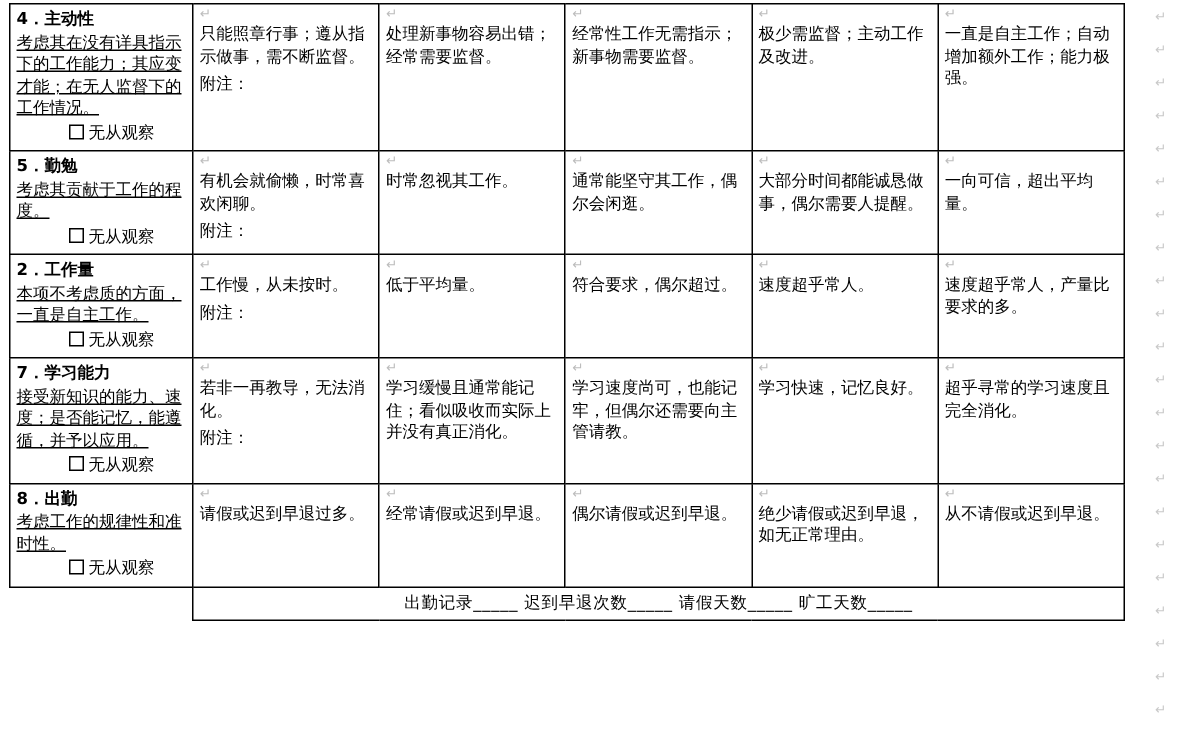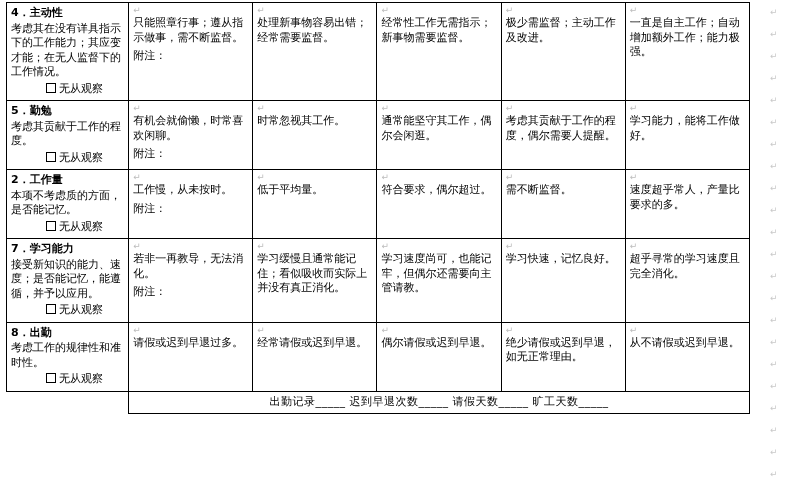--- a/index.html
+++ b/index.html
@@ -37,20 +37,21 @@
   .col-crit { width: 122px; }
   .col-opt  { width: 124px; }
 
   .crit-title {
     font-weight: bold;
     margin-bottom: 1px;
     white-space: nowrap;
   }
   .crit-desc {
     margin: 0 0 2px 0;
+    text-decoration: underline;
   }
   .na {
     margin-top: 1px;
     white-space: nowrap;
     padding-left: 35px;
   }
   .cbox {
     display: inline-block;
     width: 8px;
     height: 8px;
@@ -154,50 +155,50 @@
         <td>
           <div class="cell-top-marks">↵</div>
           <div class="opt-text">时常忽视其工作。</div>
         </td>
         <td>
           <div class="cell-top-marks">↵</div>
           <div class="opt-text">通常能坚守其工作，偶尔会闲逛。</div>
         </td>
         <td>
           <div class="cell-top-marks">↵</div>
-          <div class="opt-text">考虑其贡献于工作的程度，偶尔需要人提醒。</div>
-        </td>
-        <td>
-          <div class="cell-top-marks">↵</div>
-          <div class="opt-text">学习能力，能将工作做好。</div>
+          <div class="opt-text">大部分时间都能诚恳做事，偶尔需要人提醒。</div>
+        </td>
+        <td>
+          <div class="cell-top-marks">↵</div>
+          <div class="opt-text">一向可信，超出平均量。</div>
         </td>
       </tr>
 
       <tr>
         <td>
           <div class="crit-title">2．工作量</div>
-          <div class="crit-desc">本项不考虑质的方面，是否能记忆。</div>
+          <div class="crit-desc">本项不考虑质的方面，一直是自主工作。</div>
           <div class="na"><span class="cbox"></span><span>无从观察</span></div>
         </td>
         <td>
           <div class="cell-top-marks">↵</div>
           <div class="opt-text">工作慢，从未按时。</div>
           <div class="note">附注：</div>
         </td>
         <td>
           <div class="cell-top-marks">↵</div>
           <div class="opt-text">低于平均量。</div>
         </td>
         <td>
           <div class="cell-top-marks">↵</div>
           <div class="opt-text">符合要求，偶尔超过。</div>
         </td>
         <td>
           <div class="cell-top-marks">↵</div>
-          <div class="opt-text">需不断监督。</div>
+          <div class="opt-text">速度超乎常人。</div>
         </td>
         <td>
           <div class="cell-top-marks">↵</div>
           <div class="opt-text">速度超乎常人，产量比要求的多。</div>
         </td>
       </tr>
 
       <tr>
         <td>
           <div class="crit-title">7．学习能力</div>

